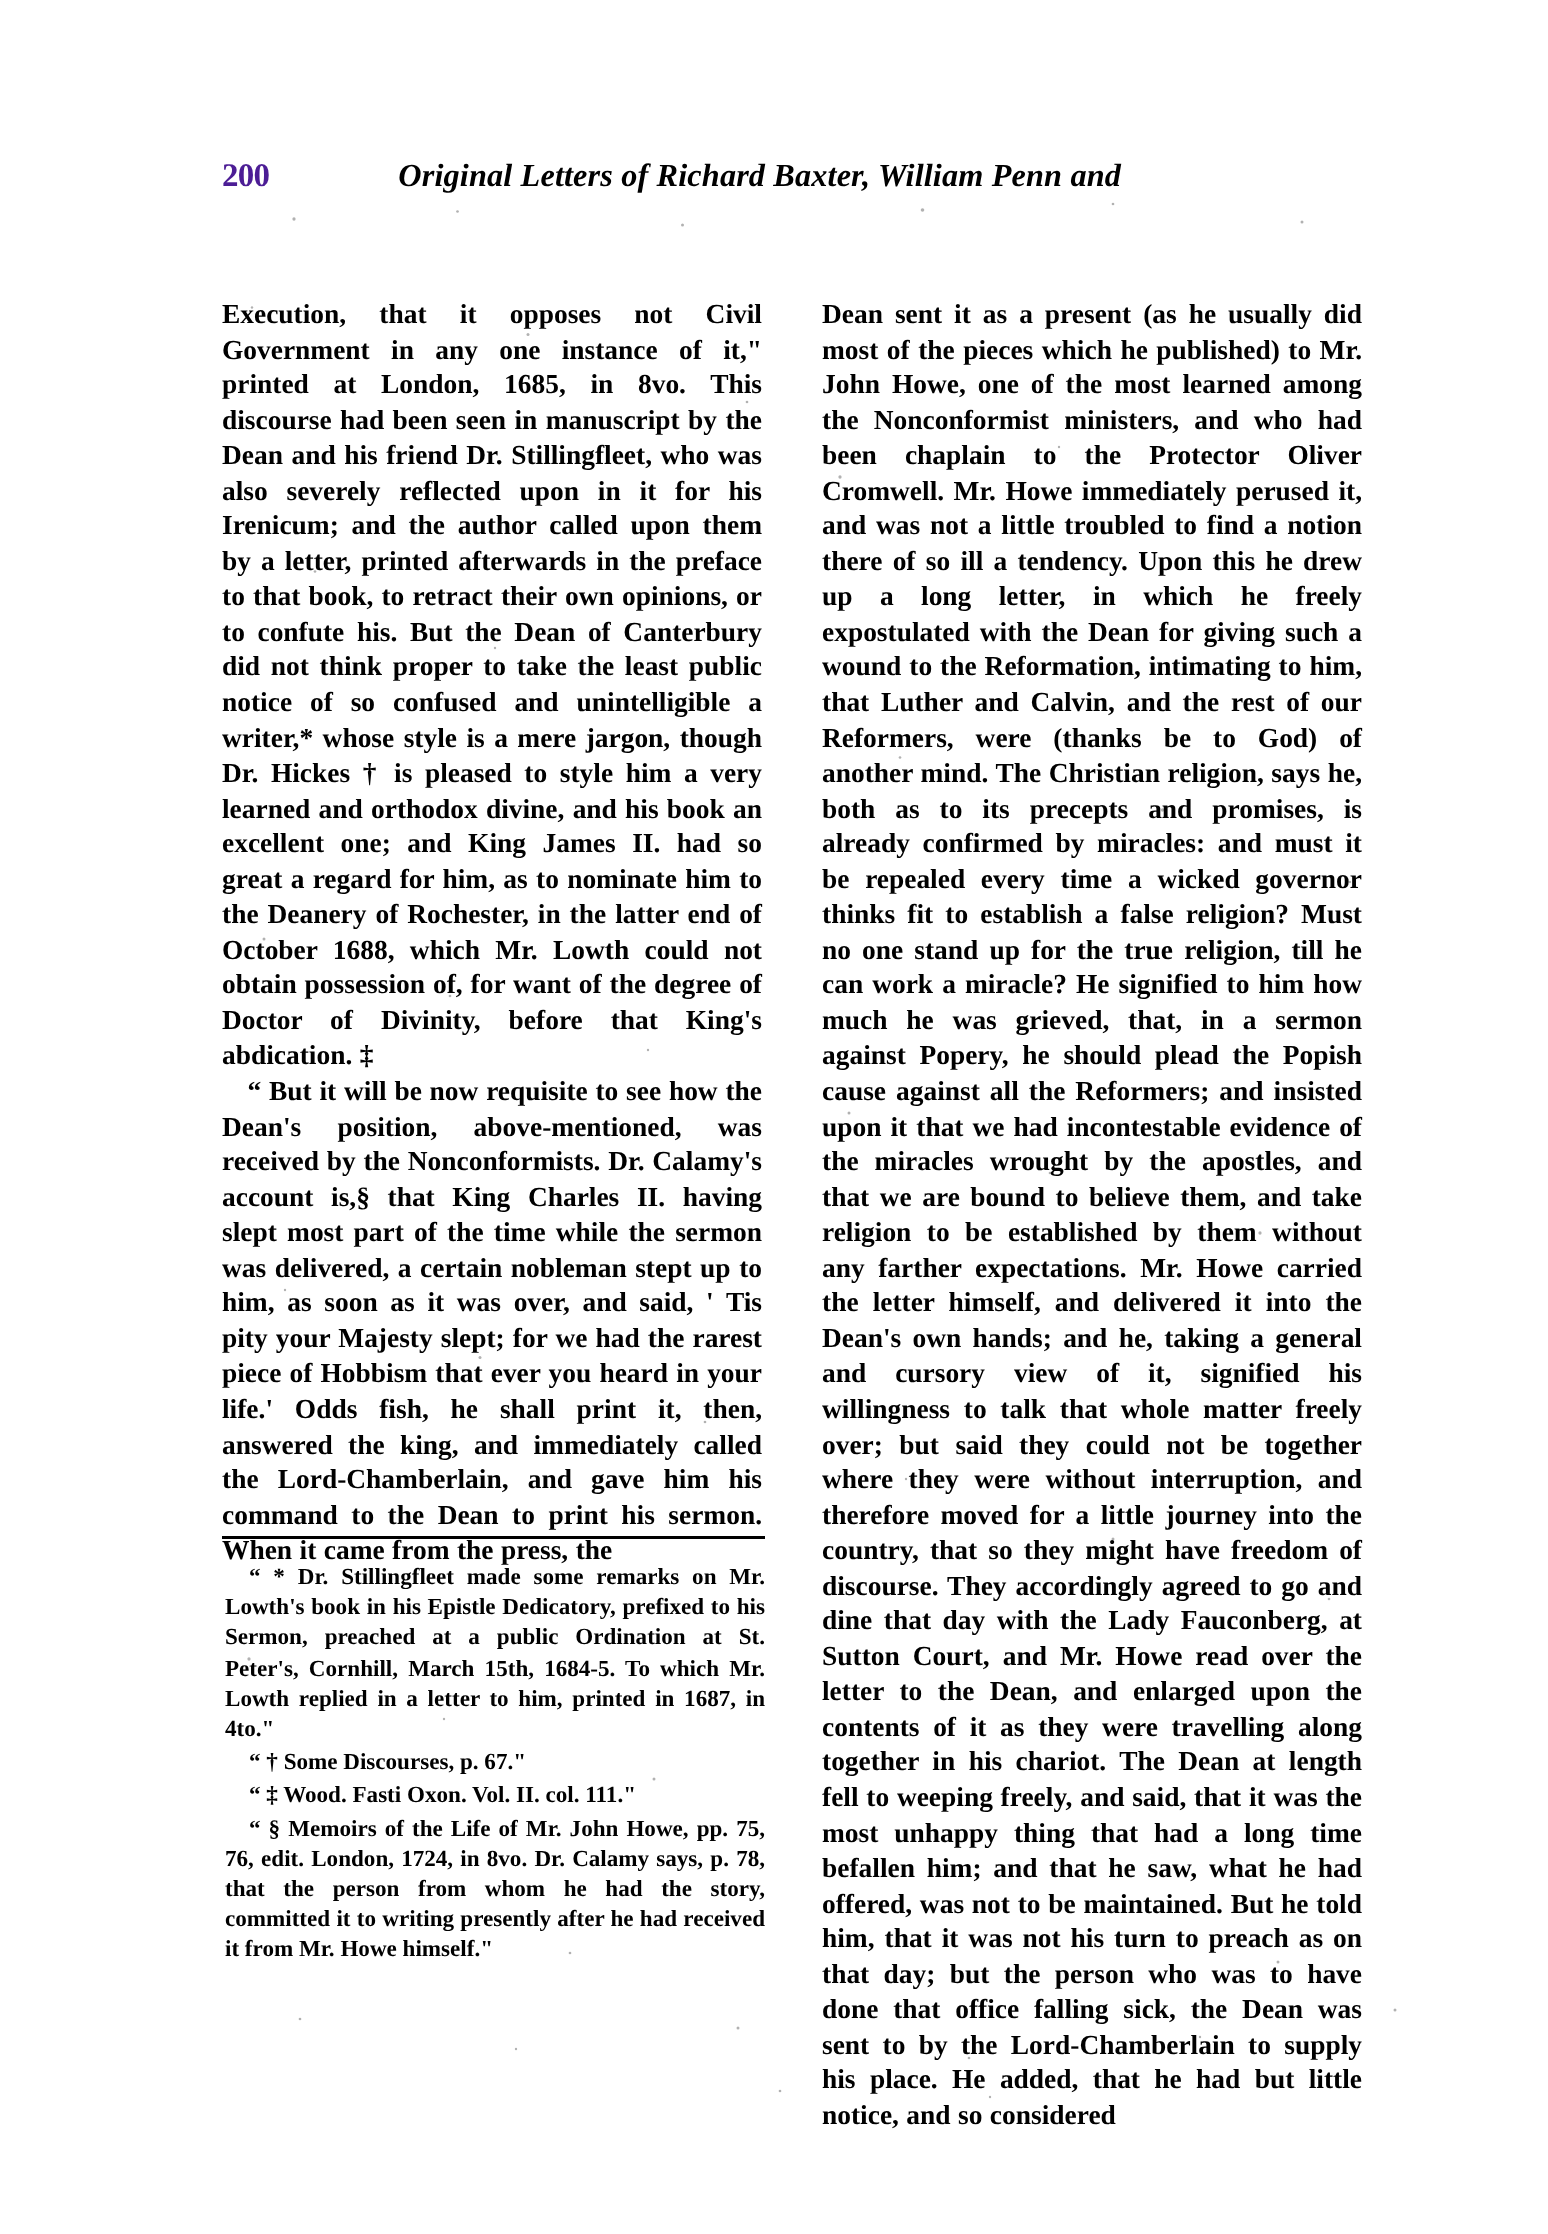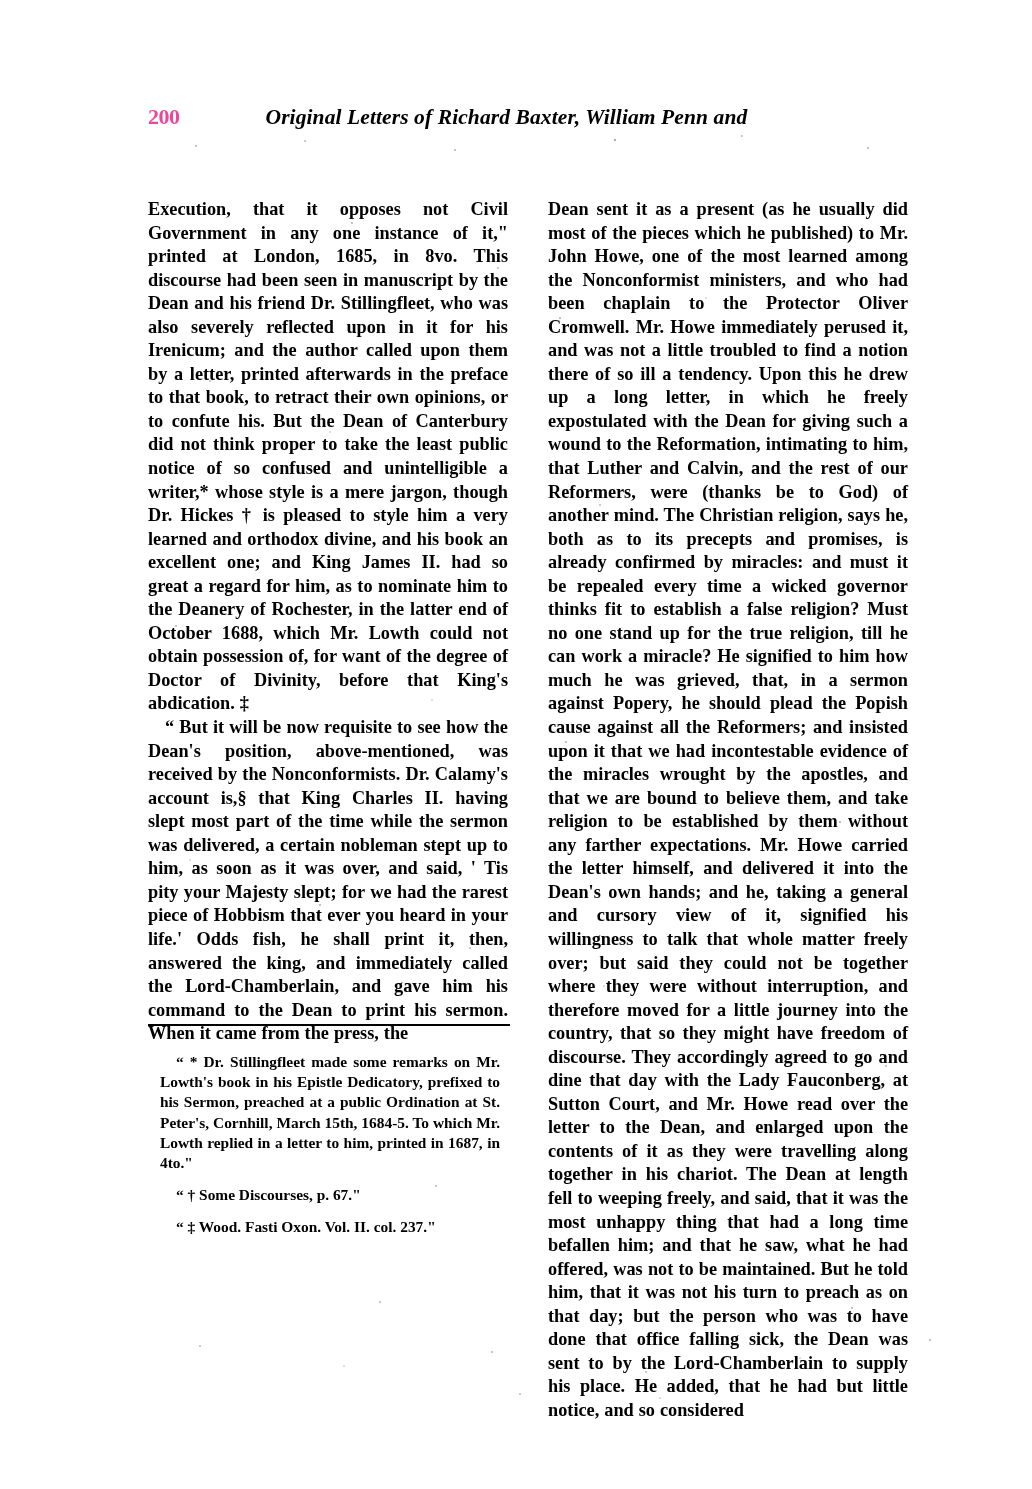--- a/index.html
+++ b/index.html
@@ -30,21 +30,21 @@
     top: 104px;
     width: 756px;
     height: 30px;
     display: flex;
     align-items: baseline;
   }
   .folio {
     font-size: 22px;
     font-weight: bold;
     letter-spacing: -0.5px;
-    color: #ec4899;
+    color: #4c1d95;
   }
   .runhead-title {
     font-style: italic;
     font-weight: bold;
     font-size: 21.5px;
     margin-left: 86px;
     letter-spacing: 0.1px;
     white-space: nowrap;
   }
 
@@ -86,21 +86,21 @@
     height: 2px;
     background: #000;
   }
   .footnotes {
     position: absolute;
     left: 148px;
     top: 1040px;
     width: 364px;
   }
   p.fn {
-    margin: 12px;
+    margin: 2px;
     font-size: 15.4px;
     line-height: 20.2px;
     text-align: justify;
     font-weight: bold;
     letter-spacing: 0px;
   }
   p.fn.indent { text-indent: 16px; }
 
   
   .speckle {
@@ -132,21 +132,22 @@
       <p class="body">Dean sent it as a present (as he usually did most of the pieces which he published) to Mr. John Howe, one of the most learned among the Nonconformist ministers, and who had been chaplain to the Protector Oliver Cromwell. Mr. Howe immediately perused it, and was not a little troubled to find a notion there of so ill a tendency. Upon this he drew up a long letter, in which he freely expostulated with the Dean for giving such a wound to the Reformation, intimating to him, that Luther and Calvin, and the rest of our Reformers, were (thanks be to God) of another mind. The Christian religion, says he, both as to its precepts and promises, is already confirmed by miracles: and must it be repealed every time a wicked governor thinks fit to establish a false religion? Must no one stand up for the true religion, till he can work a miracle? He signified to him how much he was grieved, that, in a sermon against Popery, he should plead the Popish cause against all the Reformers; and insisted upon it that we had incontestable evidence of the miracles wrought by the apostles, and that we are bound to believe them, and take religion to be established by them without any farther expectations. Mr. Howe carried the letter himself, and delivered it into the Dean's own hands; and he, taking a general and cursory view of it, signified his willingness to talk that whole matter freely over; but said they could not be together where they were without interruption, and therefore moved for a little journey into the country, that so they might have freedom of discourse. They accordingly agreed to go and dine that day with the Lady Fauconberg, at Sutton Court, and Mr. Howe read over the letter to the Dean, and enlarged upon the contents of it as they were travelling along together in his chariot. The Dean at length fell to weeping freely, and said, that it was the most unhappy thing that had a long time befallen him; and that he saw, what he had offered, was not to be maintained. But he told him, that it was not his turn to preach as on that day; but the person who was to have done that office falling sick, the Dean was sent to by the Lord-Chamberlain to supply his place. He added, that he had but little notice, and so considered</p>
     </div>
 
   </div>
 
   <div class="footnote-rule"></div>
 
   <div class="footnotes">
     <p class="fn indent">“ * Dr. Stillingfleet made some remarks on Mr. Lowth's book in his Epistle Dedicatory, prefixed to his Sermon, preached at a public Ordination at St. Peter's, Cornhill, March 15th, 1684-5. To which Mr. Lowth replied in a letter to him, printed in 1687, in 4to."</p>
     <p class="fn indent">“ † Some Discourses, p. 67."</p>
-    <p class="fn indent">“ ‡ Wood. Fasti Oxon. Vol. II. col. 237."</p>
+    <p class="fn indent">“ ‡ Wood. Fasti Oxon. Vol. II. col. 111."</p>
+    <p class="fn indent">“ § Memoirs of the Life of Mr. John Howe, pp. 75, 76, edit. London, 1724, in 8vo. Dr. Calamy says, p. 78, that the person from whom he had the story, committed it to writing presently after he had received it from Mr. Howe himself."</p>
   </div>
 
   <svg class="speckle" viewBox="0 0 1032 1489" xmlns="http://www.w3.org/2000/svg">
     <g fill="#000000">
       <circle cx="196" cy="146" r="1.1"></circle>
       <circle cx="305" cy="141" r="0.9"></circle>
       <circle cx="455" cy="150" r="1.0"></circle>
       <circle cx="615" cy="140" r="1.2"></circle>
       <circle cx="742" cy="136" r="0.9"></circle>
       <circle cx="868" cy="148" r="1.0"></circle>

